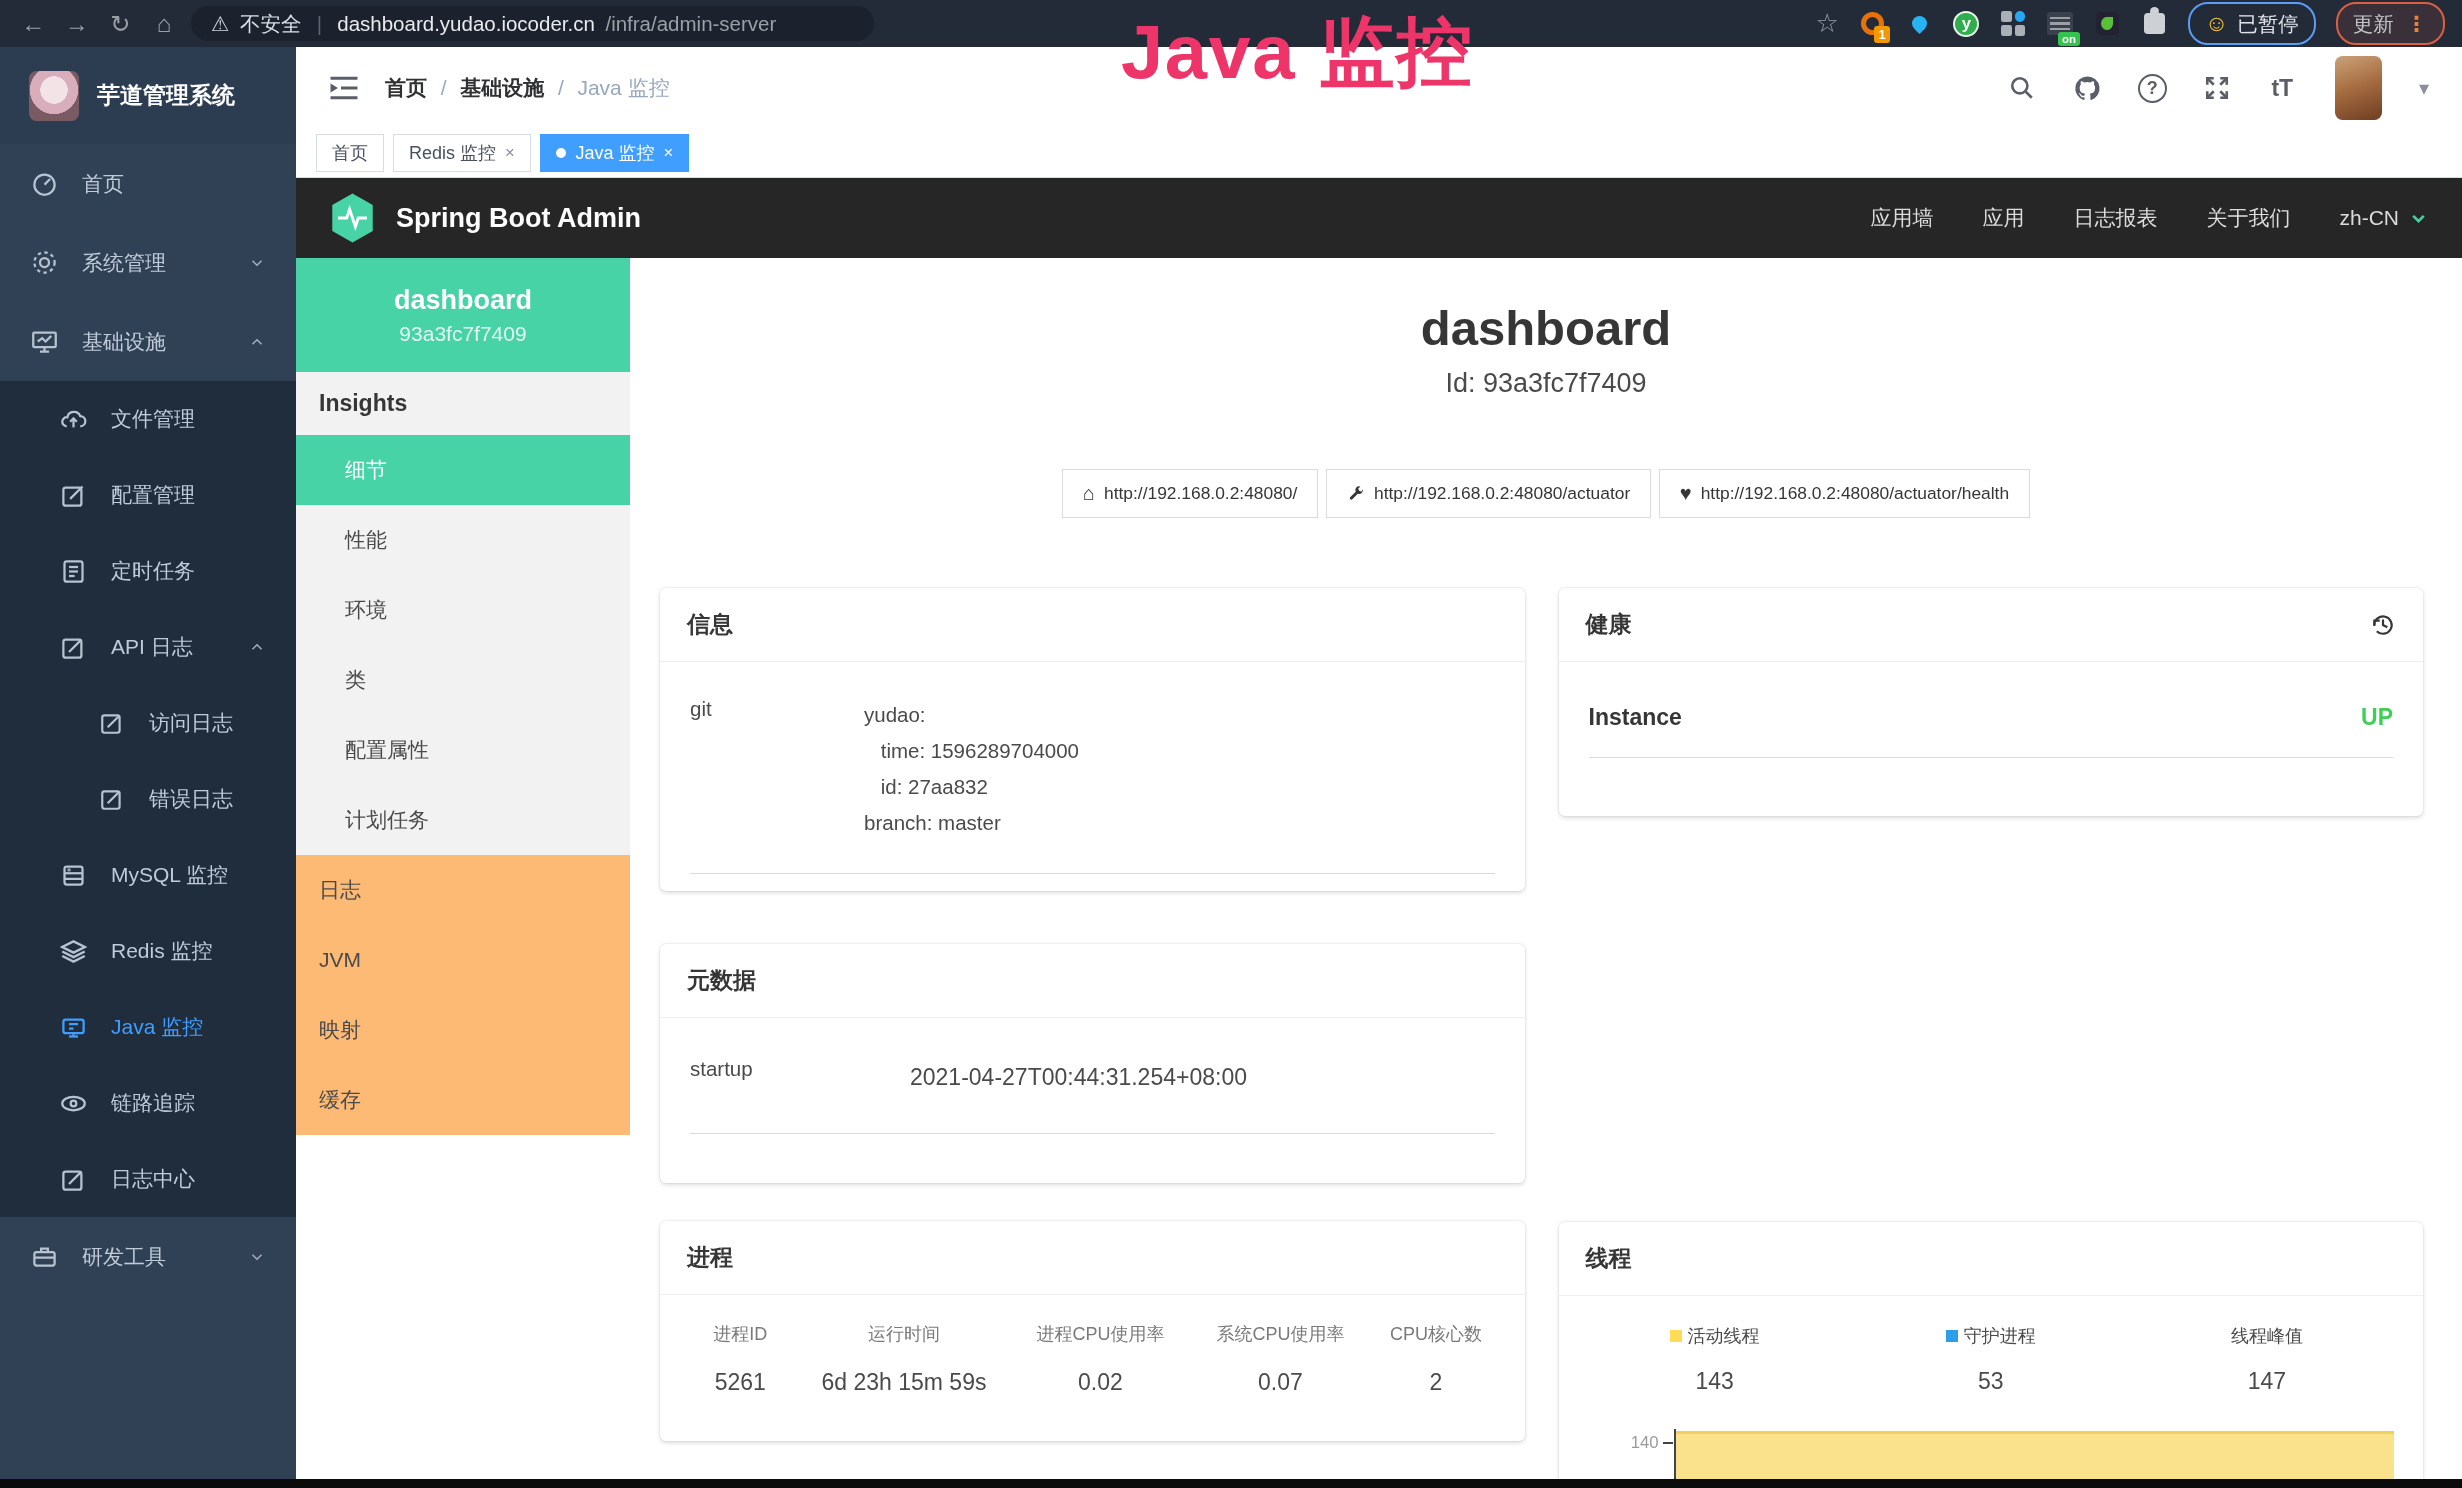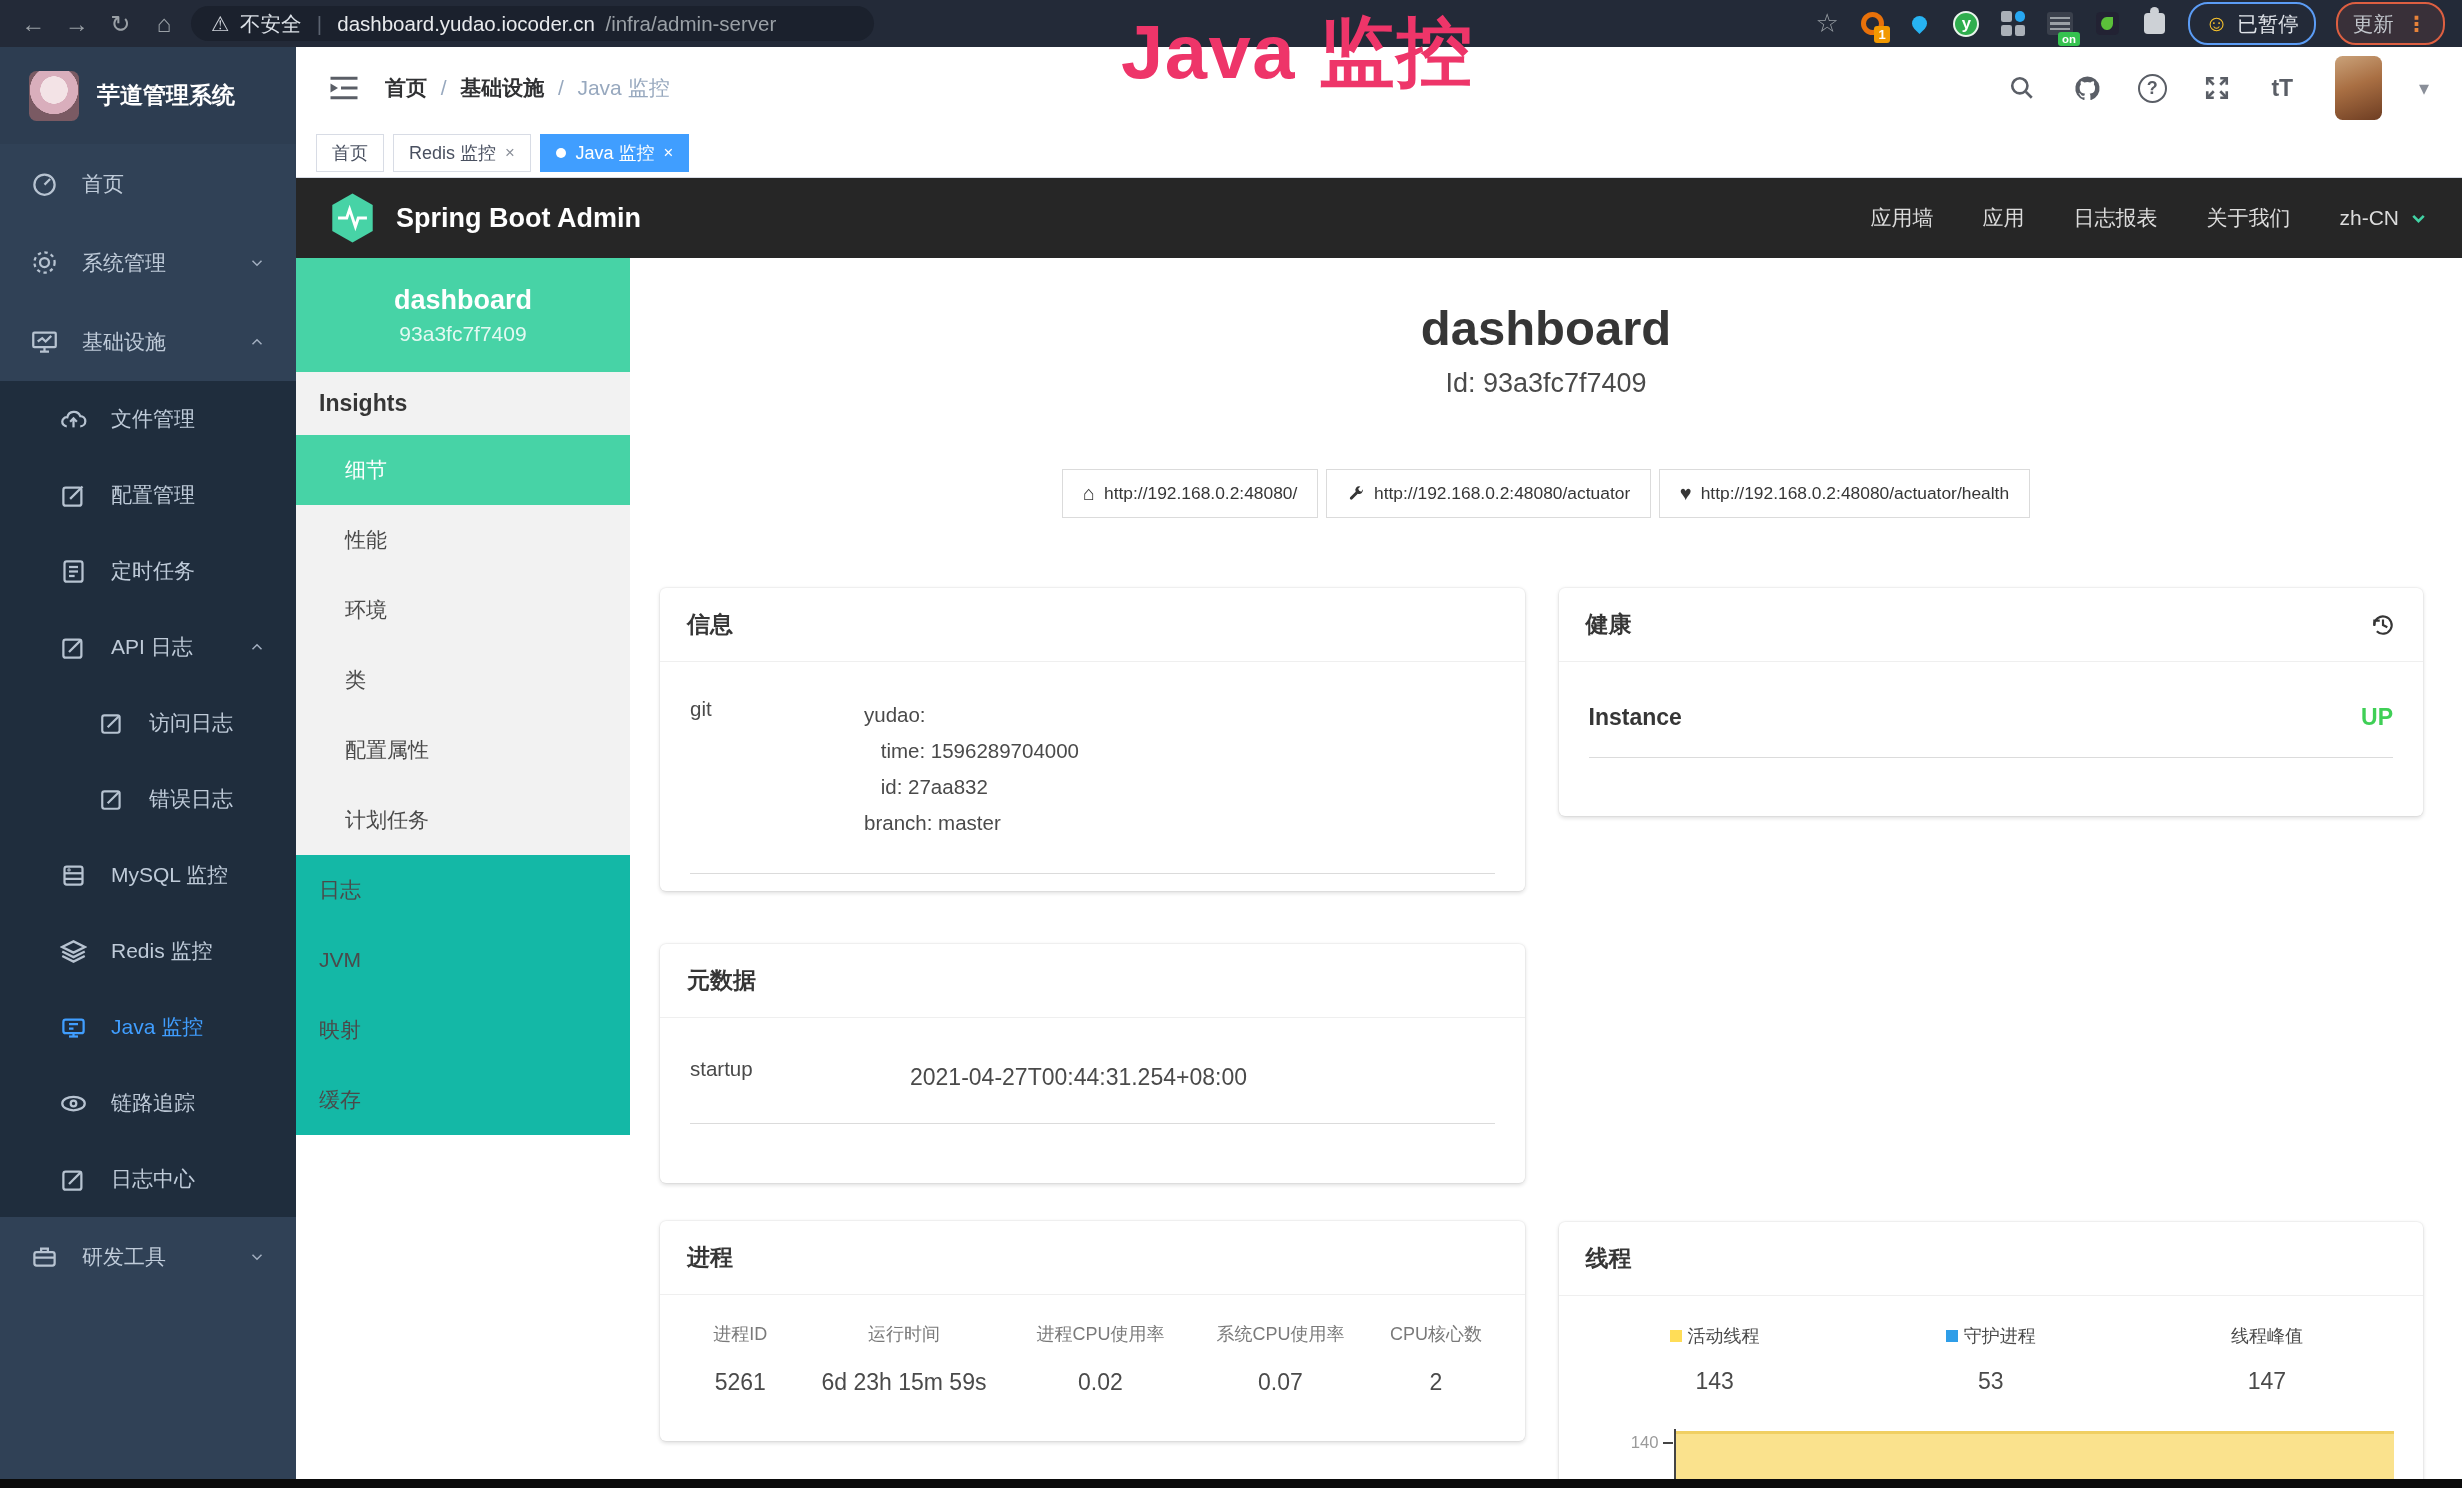--- a/index.html
+++ b/index.html
@@ -100,21 +100,21 @@
   .sba-body { flex:1; display:flex; min-height:0; }
   .sba-side { width:334px; flex:0 0 auto; background:#fff; }
   .inst-head { height:114px; background:#47d3a6; color:#fff; display:flex; flex-direction:column;
                align-items:center; justify-content:center; gap:6px; }
   .inst-name { font-size:27px; font-weight:bold; }
   .inst-id { font-size:21px; color:rgba(255,255,255,.85); }
   .sba-group { background:#f2f2f2; }
   .sba-group-label { padding:18px 23px; font-size:23px; font-weight:bold; color:#363636; }
   .sba-item { height:70px; display:flex; align-items:center; padding-left:49px; font-size:21px; color:#4a4a4a; cursor:pointer; }
   .sba-item.active { background:#47d3a6; color:#fff; }
-  .sba-item.root { padding-left:23px; background:#14b8a6; }
+  .sba-item.root { padding-left:23px; background:#fdba74; }
 
   
   .content { flex:1; background:#fff; overflow:hidden; display:flex; flex-direction:column; align-items:center; }
   .page-title { margin-top:42px; font-size:49px; font-weight:600; color:#363636; }
   .page-id { margin-top:12px; font-size:27px; color:#4a4a4a; }
   .chips { margin-top:70px; display:flex; }
   .chip { border:0.8px solid #dbdbdb; background:#fff; padding:12px 20px; font-size:17.4px; color:#363636;
           display:flex; align-items:center; gap:9px; white-space:nowrap; }
   .chip + .chip { margin-left:7.6px; }
   .chip .cicon { color:#363636; font-size:20px; display:flex; align-items:center; }
@@ -572,21 +572,21 @@
                 </div>
               </div>
 
               <div style="height:53px;"></div>
 
               <div class="card" style="height:239px;">
                 <div class="card-head">
                   <span>元数据</span>
                 </div>
                 <div class="card-body" style="padding-top:39px;">
-                  <div class="kv" style="padding-bottom:26px;">
+                  <div class="kv" style="padding-bottom:36px;">
                     <div class="k" style="width:220px;">startup</div>
                     <div class="v" style="font-size:23px;">2021-04-27T00:44:31.254+08:00</div>
                   </div>
                 </div>
               </div>
 
               <div style="height:38px;"></div>
 
               <div class="card" style="height:220px;">
                 <div class="card-head">

